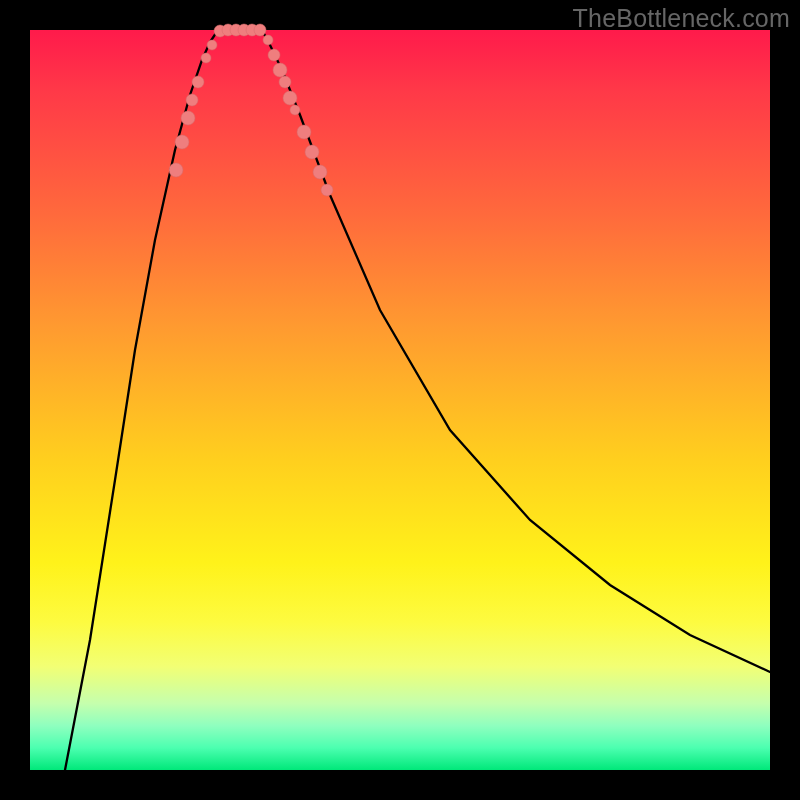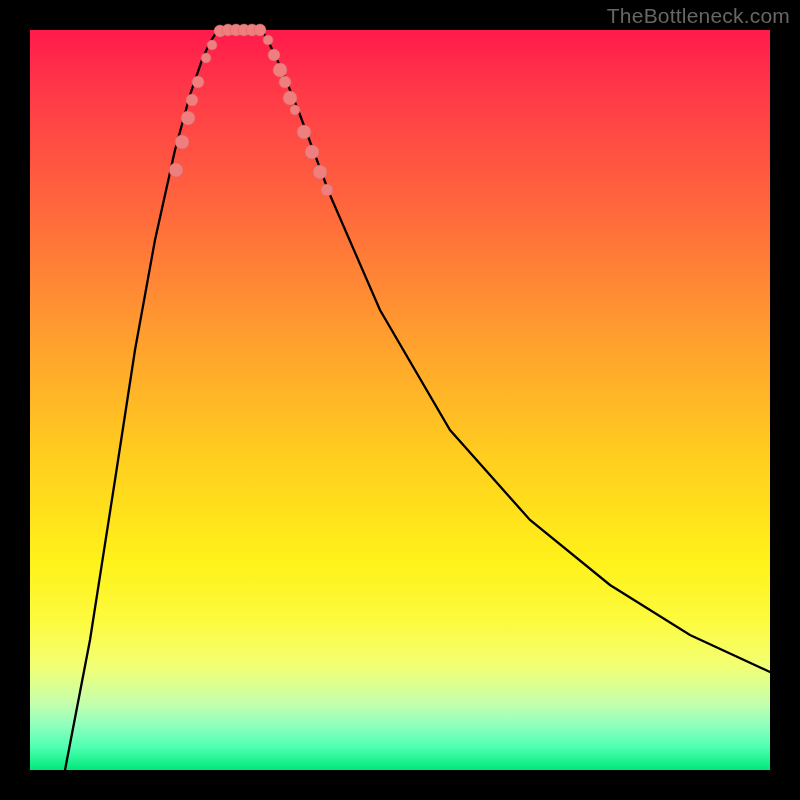--- a/index.html
+++ b/index.html
@@ -30,21 +30,21 @@
       #8fffbf 94%,
       #4cffb0 97%,
       #00e87a 100%
     );
   }
   .watermark {
     position: absolute;
     top: 4px;
     right: 10px;
     color: #666;
-    font-size: 21px;
+    font-size: 25px;
     letter-spacing: 0.2px;
     font-weight: 500;
     z-index: 10;
   }
   svg.curve {
     position: absolute;
     left: 0;
     top: 0;
     width: 740px;
     height: 740px;

